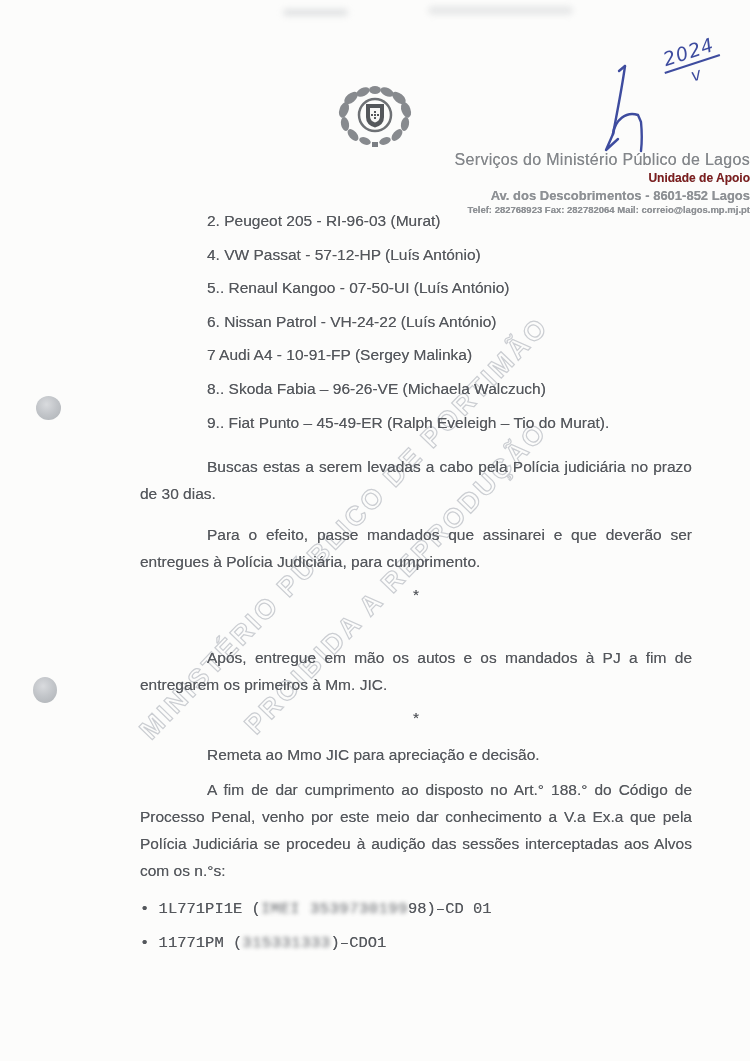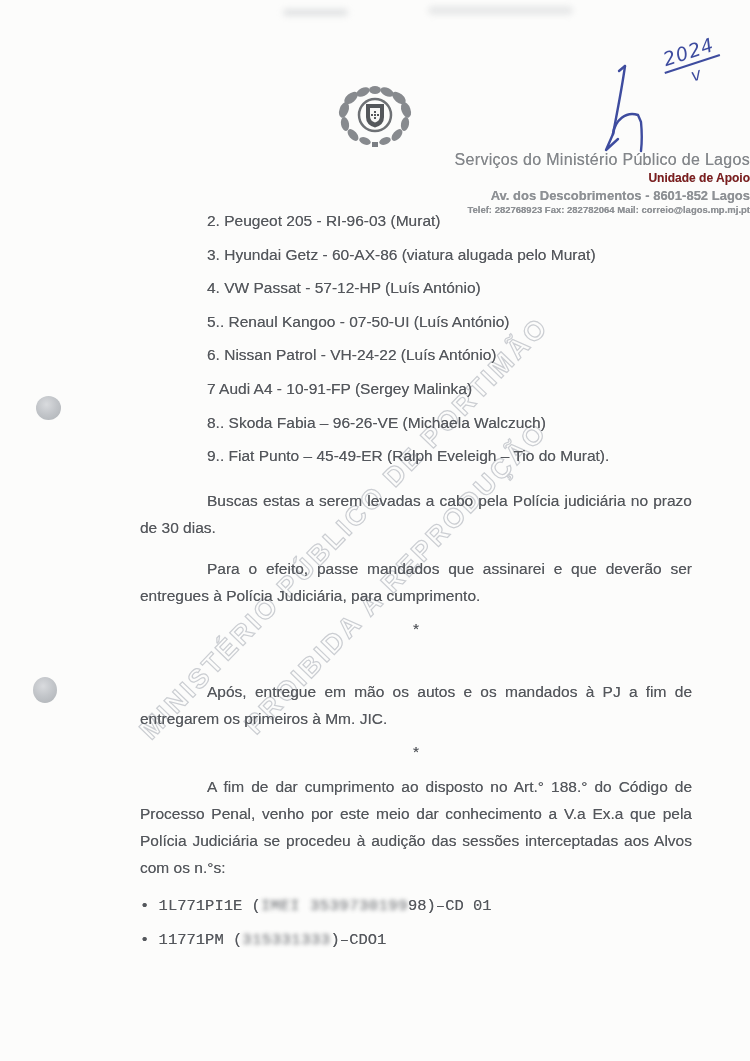--- a/index.html
+++ b/index.html
@@ -138,33 +138,33 @@
     </svg>
     <div class="org">Serviços do Ministério Público de Lagos</div>
     <div class="unit">Unidade de Apoio</div>
     <div class="addr">Av. dos Descobrimentos - 8601-852 Lagos</div>
     <div class="contacts">Telef: 282768923   Fax: 282782064 Mail: correio@lagos.mp.mj.pt</div>
   </header>
 
   <main class="doc-body">
     <div class="vlist">
       <p>2. Peugeot 205 - RI-96-03 (Murat)</p>
-      <p>3. Hyundai Getz - 60-AX-86 (viatura alugada pelo Murat)</p>
       <p>4. VW Passat - 57-12-HP (Luís António)</p>
       <p>5.. Renaul Kangoo - 07-50-UI (Luís António)</p>
       <p>6. Nissan Patrol - VH-24-22 (Luís António)</p>
       <p>7 Audi A4 - 10-91-FP (Sergey Malinka)</p>
       <p>8.. Skoda Fabia – 96-26-VE (Michaela Walczuch)</p>
       <p>9.. Fiat Punto – 45-49-ER (Ralph Eveleigh – Tio do Murat).</p>
     </div>
 
     <p class="para">Buscas estas a serem levadas a cabo pela Polícia judiciária no prazo de 30 dias.</p>
     <p class="para">Para o efeito, passe mandados que assinarei e que deverão ser entregues à Polícia Judiciária, para cumprimento.</p>
     <p class="star">*</p>
     <p class="para gap-lg">Após, entregue em mão os autos e os mandados à PJ a fim de entregarem os primeiros à Mm. JIC.</p>
     <p class="star">*</p>
+    <p class="para gap-md">Remeta ao Mmo JIC para apreciação e decisão.</p>
     <p class="para gap-sm">A fim de dar cumprimento ao disposto no Art.° 188.° do Código de Processo Penal, venho por este meio dar conhecimento a V.a Ex.a que pela Polícia Judiciária se procedeu à audição das sessões interceptadas aos Alvos com os n.°s:</p>
 
     <p class="bullet"><span>• 1L771PI1E (</span><span class="blurred">IMEI 3539730199</span><span>98)–CD 01</span></p>
     <p class="bullet"><span>• 11771PM (</span><span class="blurred">315331333</span><span>)–CDO1</span></p>
   </main>
 
 </div>
 
 </body></html>

